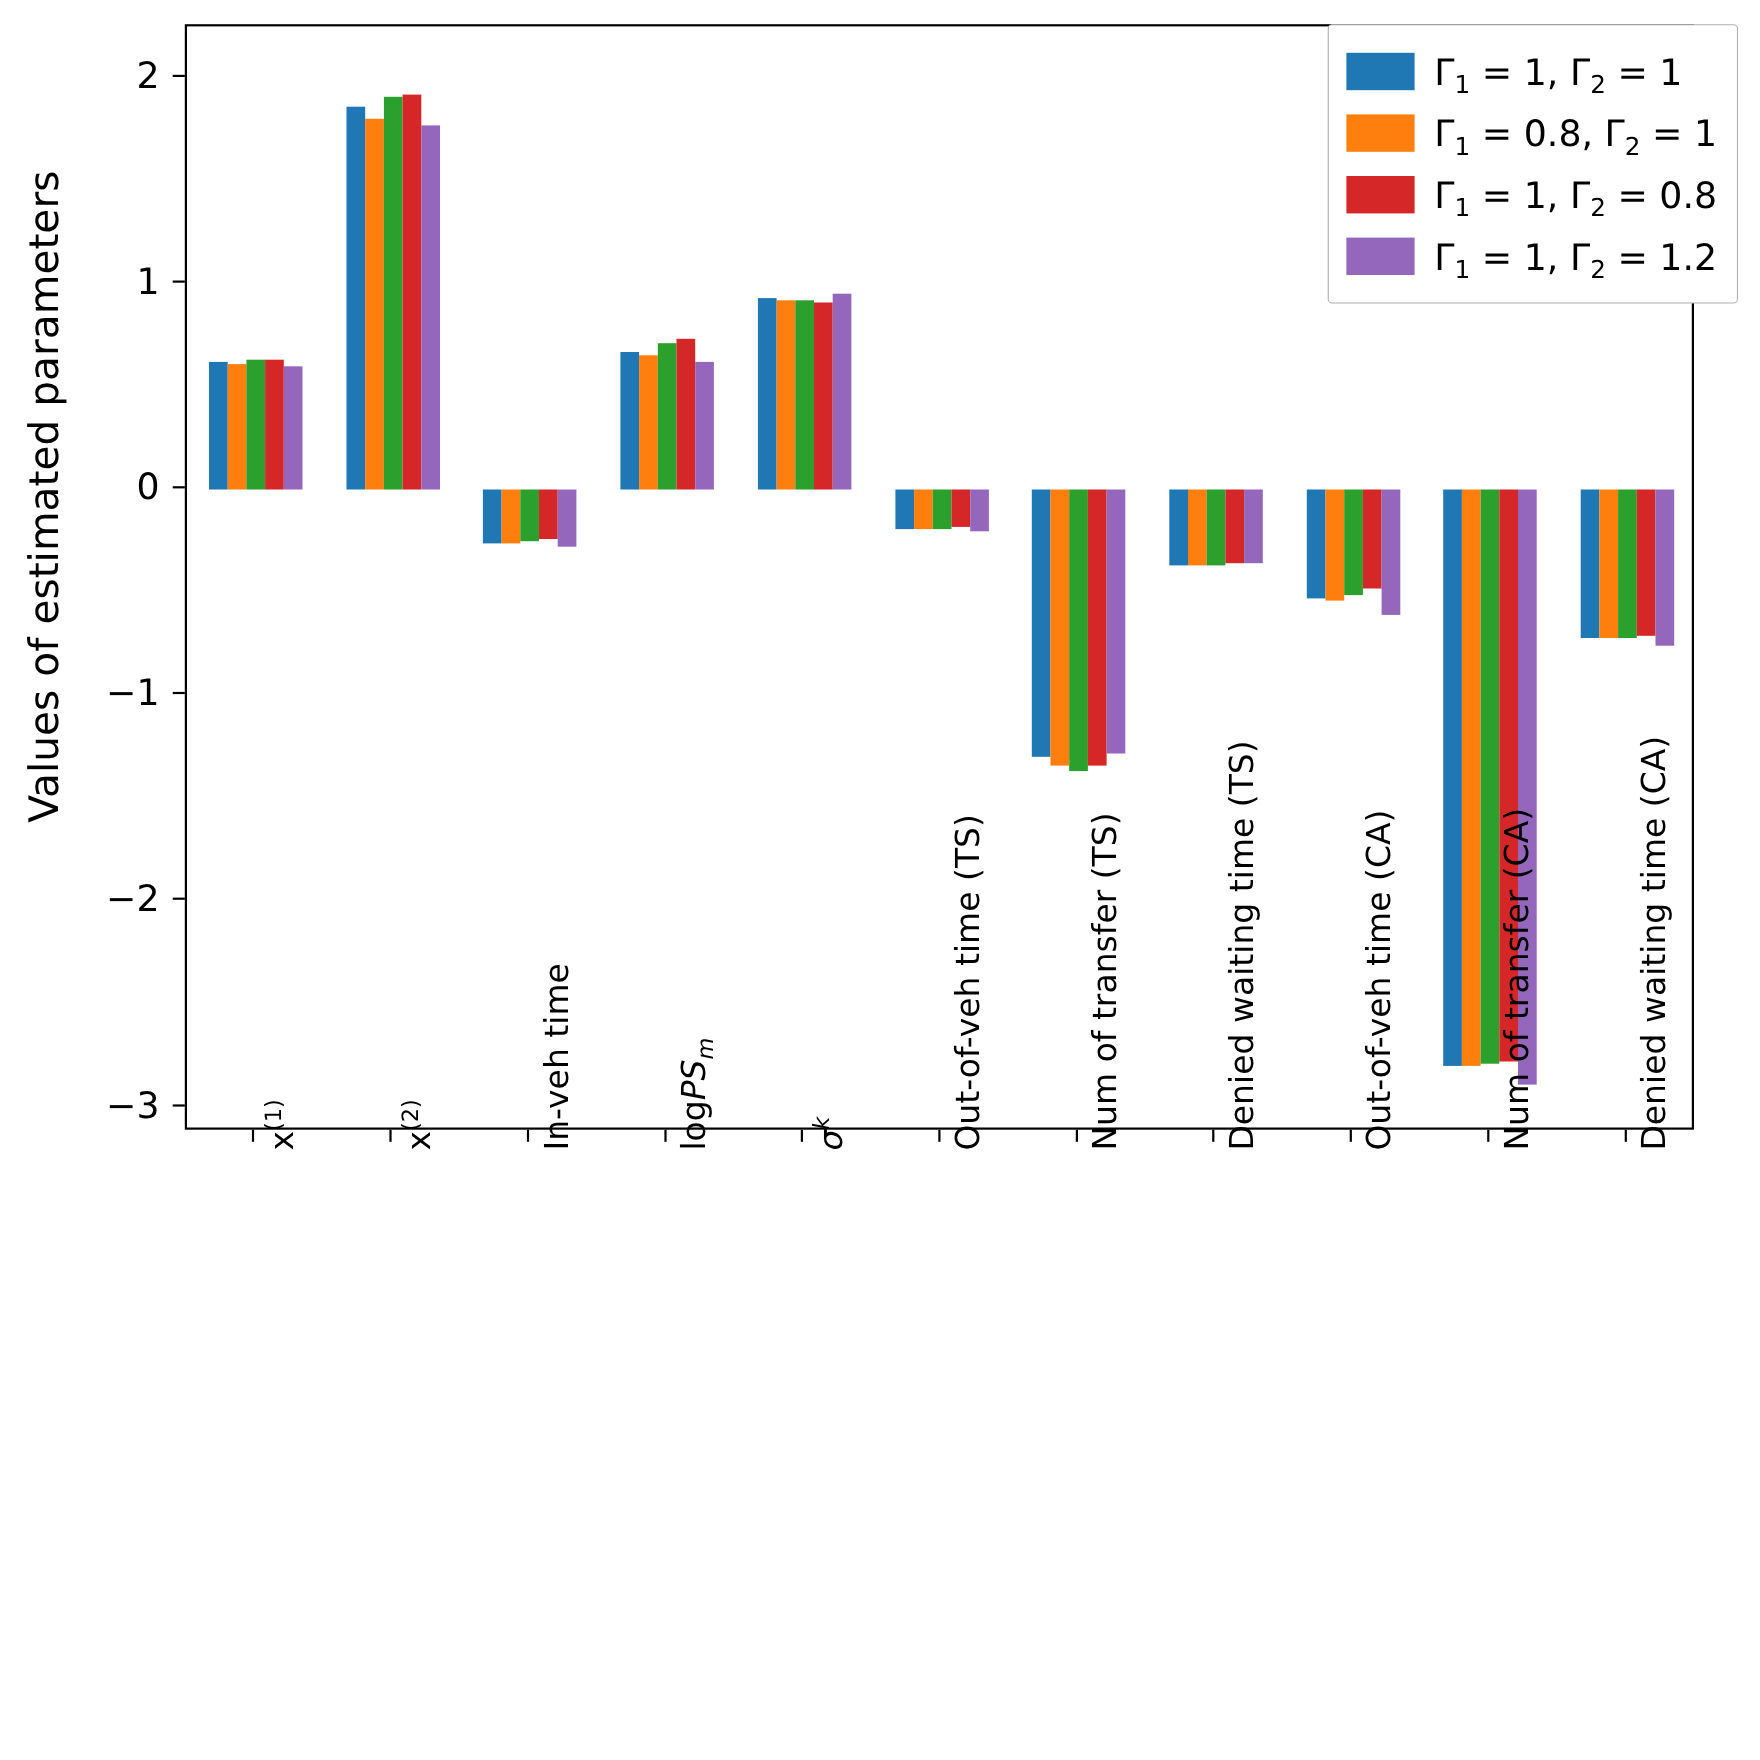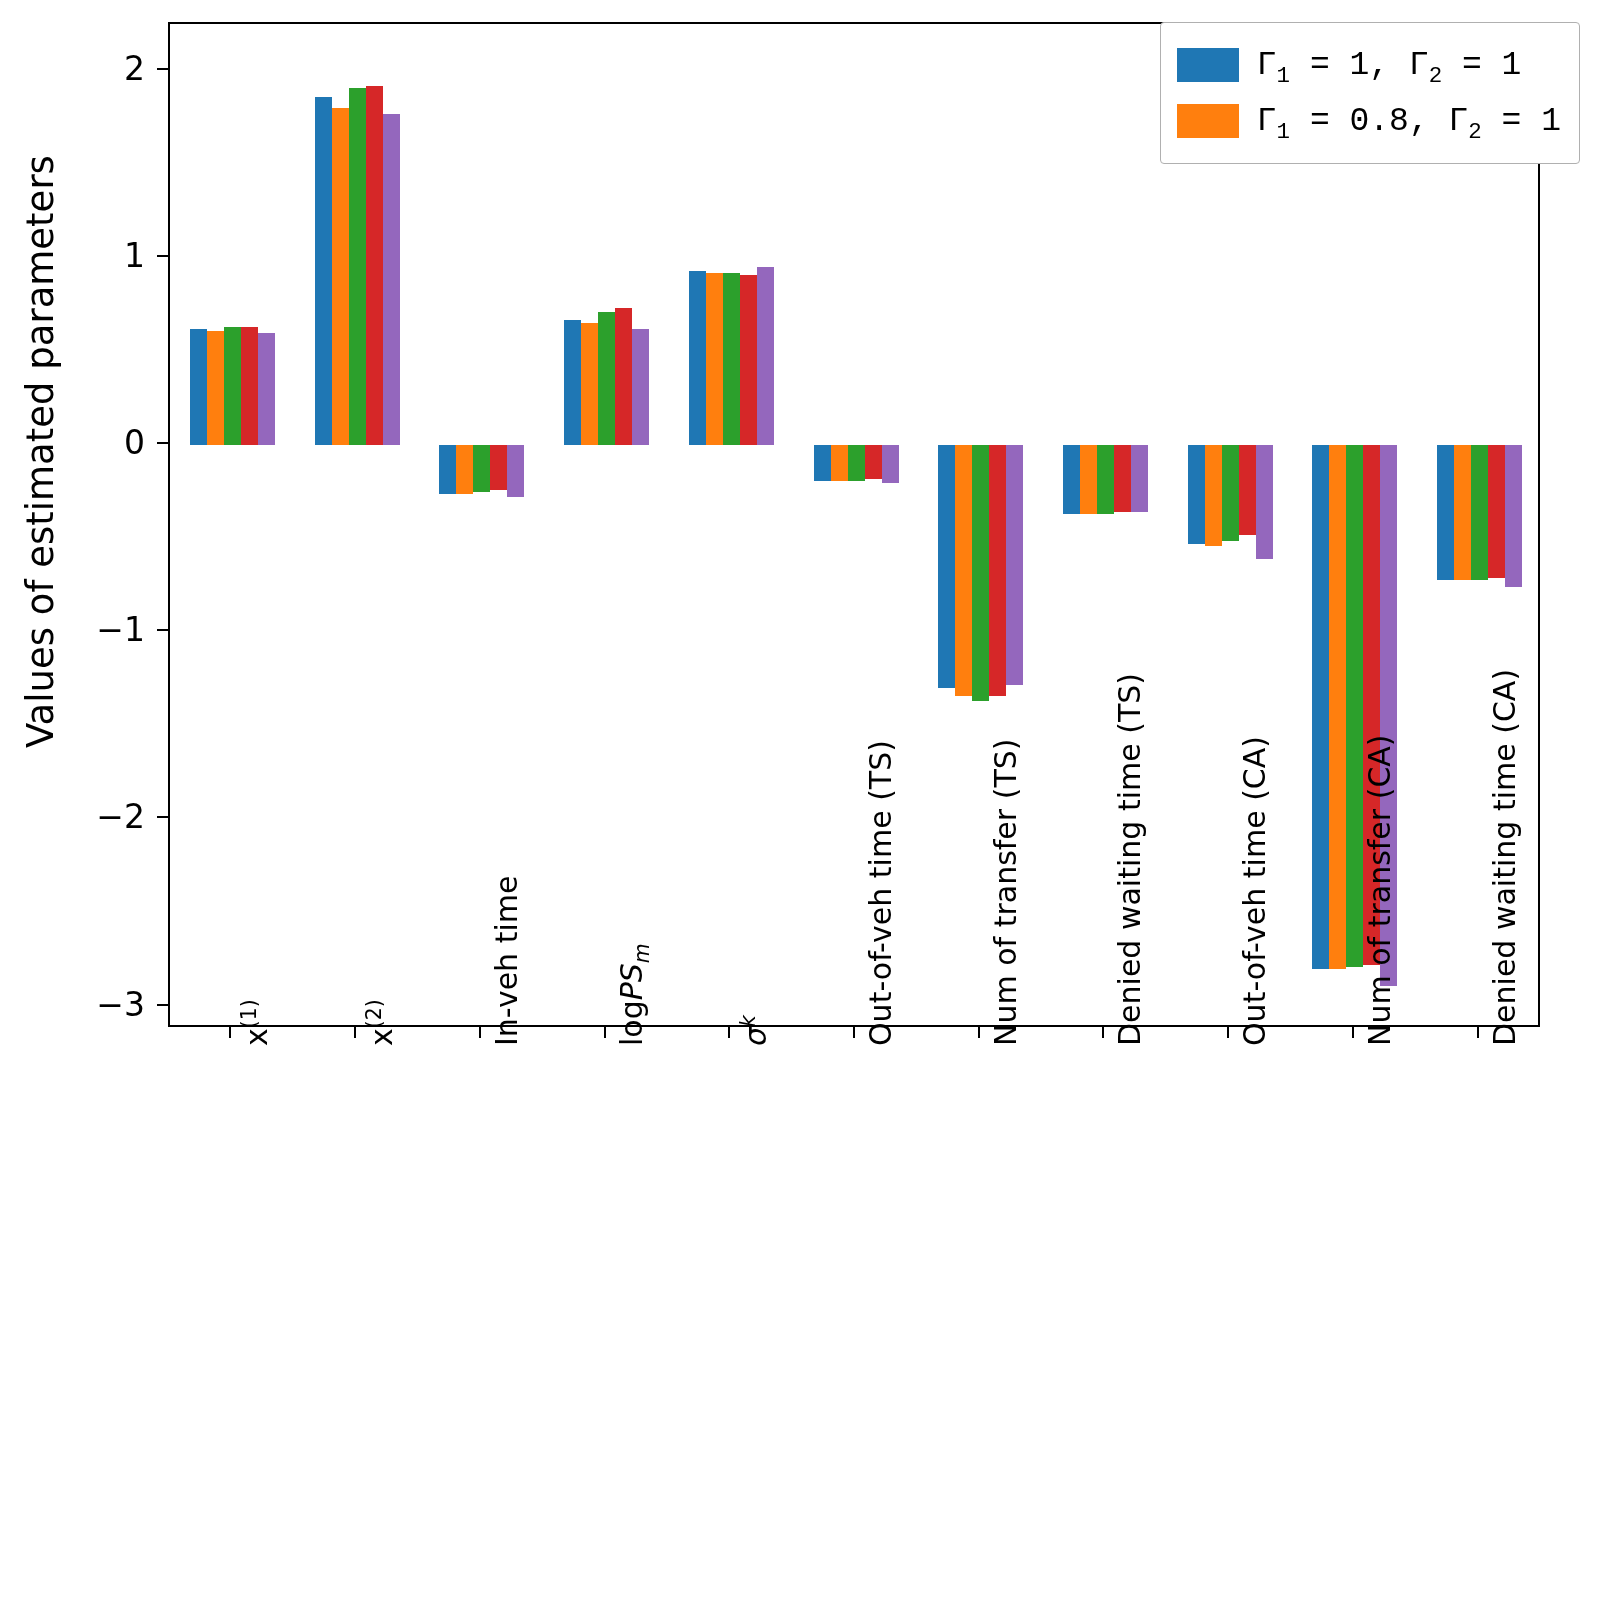--- a/index.html
+++ b/index.html
@@ -117,21 +117,20 @@
     top: 22px;
     border: 1px solid #b0b0b0;
     border-radius: 4px;
     background: #ffffff;
     padding: 14px 18px 14px 16px;
   }
   .legend-row {
     display: flex;
     align-items: center;
     height: 56px;
-    font-family: Liberation Mono, monospace;
   }
   .legend-swatch {
     width: 62px;
     height: 34px;
     margin-right: 18px;
     flex: none;
   }
   .legend-text {
     font-size: 33px;
     white-space: nowrap;
@@ -251,15 +250,23 @@
 
   <div id="legend">
       <div class="legend-row">
         <span class="legend-swatch" style="background: rgb(31, 119, 180);"></span>
         <span class="legend-text">Γ<sub>1</sub> = 1, Γ<sub>2</sub> = 1</span>
       </div>
       <div class="legend-row">
         <span class="legend-swatch" style="background: rgb(255, 127, 14);"></span>
         <span class="legend-text">Γ<sub>1</sub> = 0.8, Γ<sub>2</sub> = 1</span>
       </div>
+      <div class="legend-row">
+        <span class="legend-swatch" style="background: rgb(214, 39, 40);"></span>
+        <span class="legend-text">Γ<sub>1</sub> = 1, Γ<sub>2</sub> = 0.8</span>
+      </div>
+      <div class="legend-row">
+        <span class="legend-swatch" style="background: rgb(148, 103, 189);"></span>
+        <span class="legend-text">Γ<sub>1</sub> = 1, Γ<sub>2</sub> = 1.2</span>
+      </div>
     </div>
 
 </div>
 
 </body></html>

